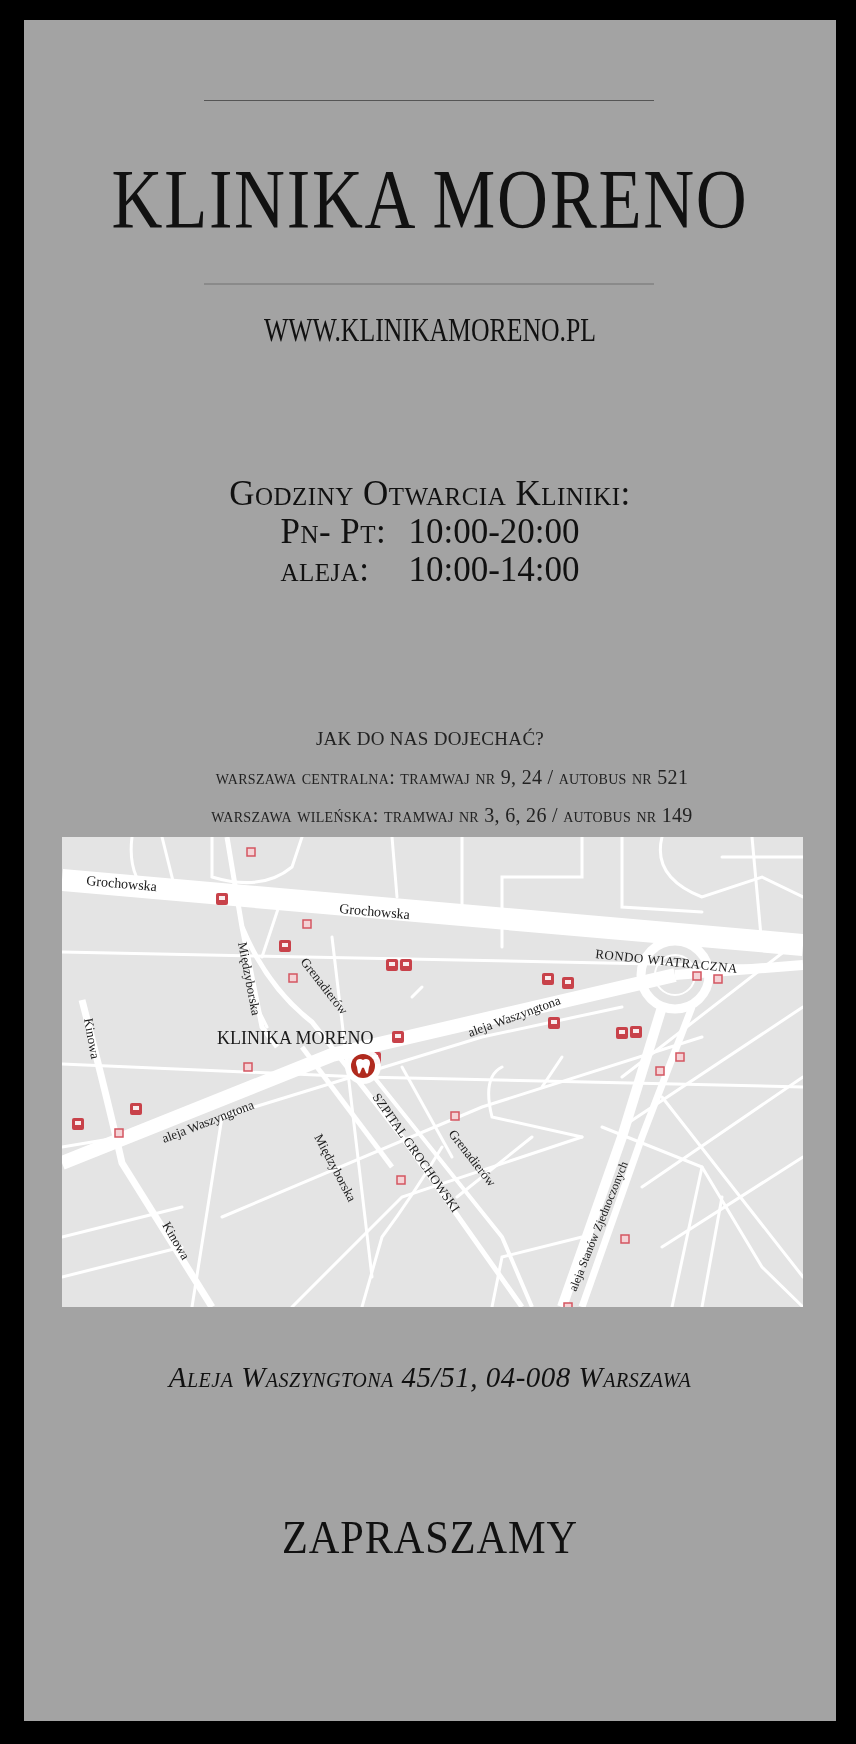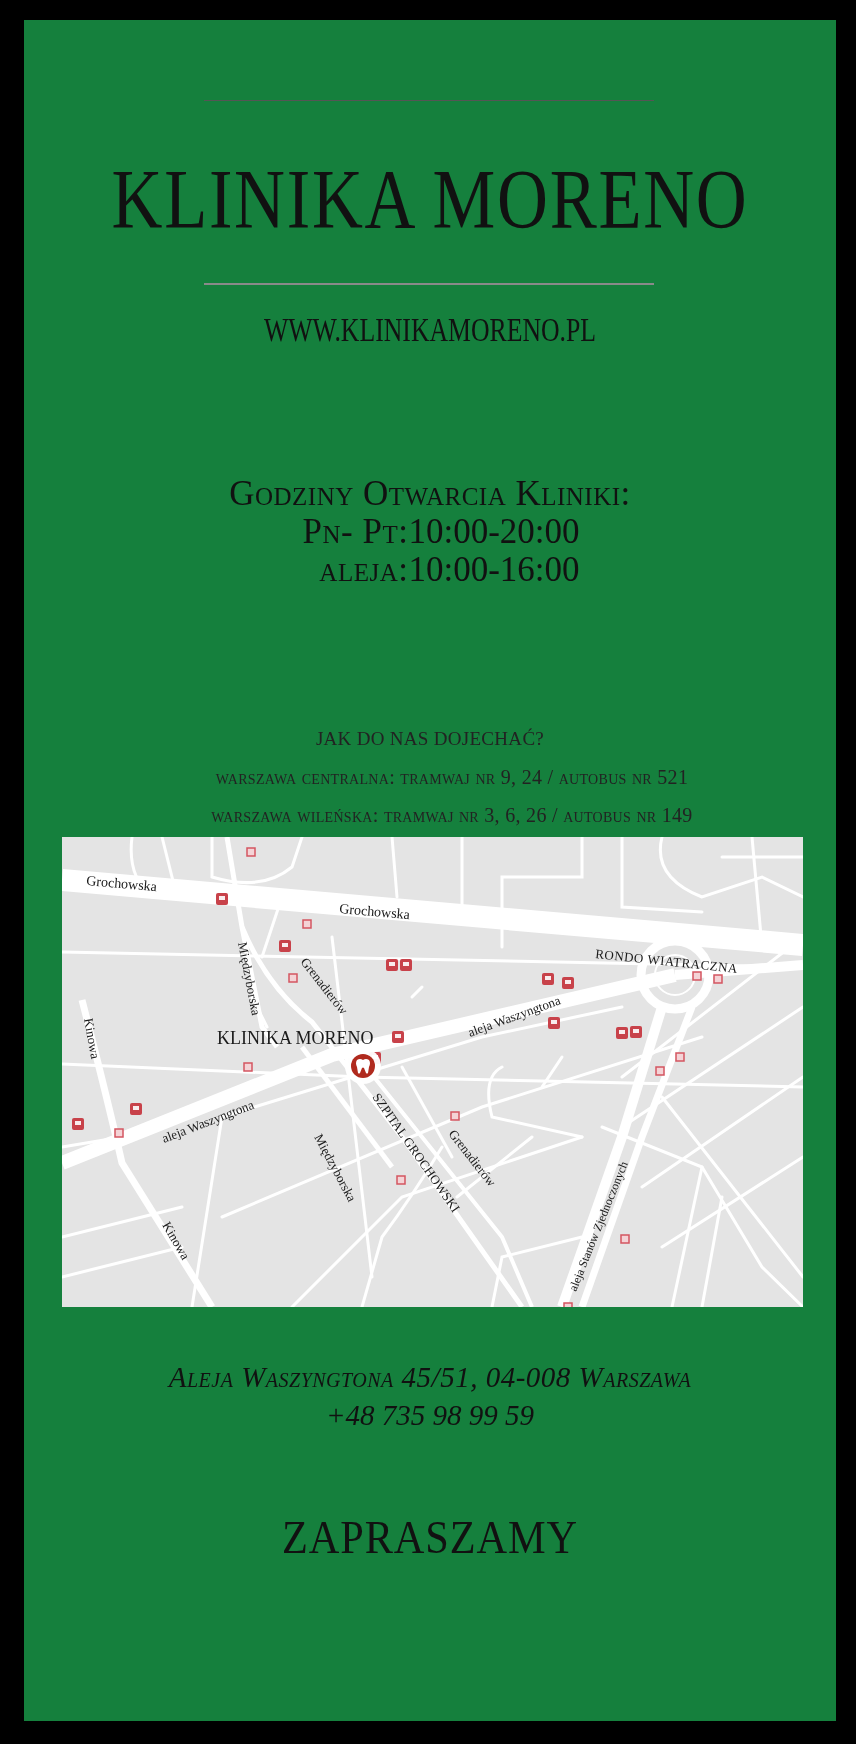--- a/index.html
+++ b/index.html
@@ -8,21 +8,21 @@
     background: #000000;
     position: relative;
     overflow: hidden;
     font-family: "Liberation Serif", "DejaVu Serif", serif;
     color: #111111;
   }
   .panel {
     position: absolute;
     left: 24px; top: 20px;
     width: 812px; height: 1701px;
-    background: #15803d;
+    background: #a3a3a3;
   }
   .rule {
     position: absolute;
     left: 180px; width: 450px; height: 1px;
     background: #555555;
   }
   .rule.top { top: 80px; }
   .rule.bottom { top: 263px; background: #8a8a8a; height: 2px; }
   .center-text {
     position: absolute; left: 0; width: 812px;
@@ -40,21 +40,21 @@
   .url {
     top: 290px;
     font-size: 33px;
     line-height: 40px;
     transform: scaleX(0.78);
     transform-origin: center;
   }
   .hours { top: 455px; font-size: 35px; line-height: 38px; }
   .hours .sc { font-variant: small-caps; letter-spacing: 0.5px; }
   .hours .row { display: block; }
-  .hours .lbl { display: inline-block; text-align: right; }
+  .hours .lbl { display: inline-block; text-align: left; }
   .hours .val { display: inline-block; }
   .directions { top: 700px; font-size: 20px; line-height: 38px; letter-spacing: 0.3px; color: #222; }
   .directions .sc { font-variant: small-caps; padding-left: 44px; }
   .directions .q { text-transform: uppercase; font-size: 19px; }
   .map {
     position: absolute;
     left: 38px; top: 817px;
     width: 741px; height: 470px;
     background: #e4e4e4;
     overflow: hidden;
@@ -81,21 +81,21 @@
   <h1 class="center-text title" style="margin:0">KLINIKA MORENO</h1>
   <div class="rule bottom"></div>
   <div class="center-text url">WWW.KLINIKAMORENO.PL</div>
 
   <div class="center-text hours">
     <span class="row sc">Godziny Otwarcia Kliniki:</span>
     <span class="row">
       <span class="lbl sc" style="width:128px">Pn- Pt:</span><span class="val">10:00-20:00</span>
     </span>
     <span class="row">
-      <span class="lbl sc" style="width:128px">aleja:</span><span class="val">10:00-16:00</span>
+      <span class="lbl sc" style="width:128px">aleja:</span><span class="val">10:00-14:00</span>
     </span>
   </div>
 
   <div class="center-text directions">
     <div class="q">Jak do nas dojechać?</div>
     <div class="sc">warszawa centralna: tramwaj nr 9, 24 / autobus nr 521</div>
     <div class="sc">warszawa wileńska: tramwaj nr 3, 6, 26 / autobus nr 149</div>
   </div>
 
   <div class="map">
@@ -223,17 +223,16 @@
       <g>
         <circle cx="301" cy="229" r="18" fill="#ffffff" opacity="0.95"></circle>
         <circle cx="301" cy="229" r="12" fill="#b02a1e"></circle>
         <path d="M295,223 Q298,221 301,223 Q304,221 307,223 Q309,226 307,230 L306,236 Q305,237 304,236 L302,231 Q301,230 300,231 L298,236 Q297,237 296,236 L295,230 Q293,226 295,223 Z" fill="#ffffff"></path>
       </g>
     </svg>
   </div>
 
   <div class="center-text address">
     <div class="sc">Aleja Waszyngtona 45/51, 04-008 Warszawa</div>
-    <div>+48 735 98 99 59</div>
   </div>
 
   <div class="center-text invite">ZAPRASZAMY</div>
 </div>
 
 </body></html>

